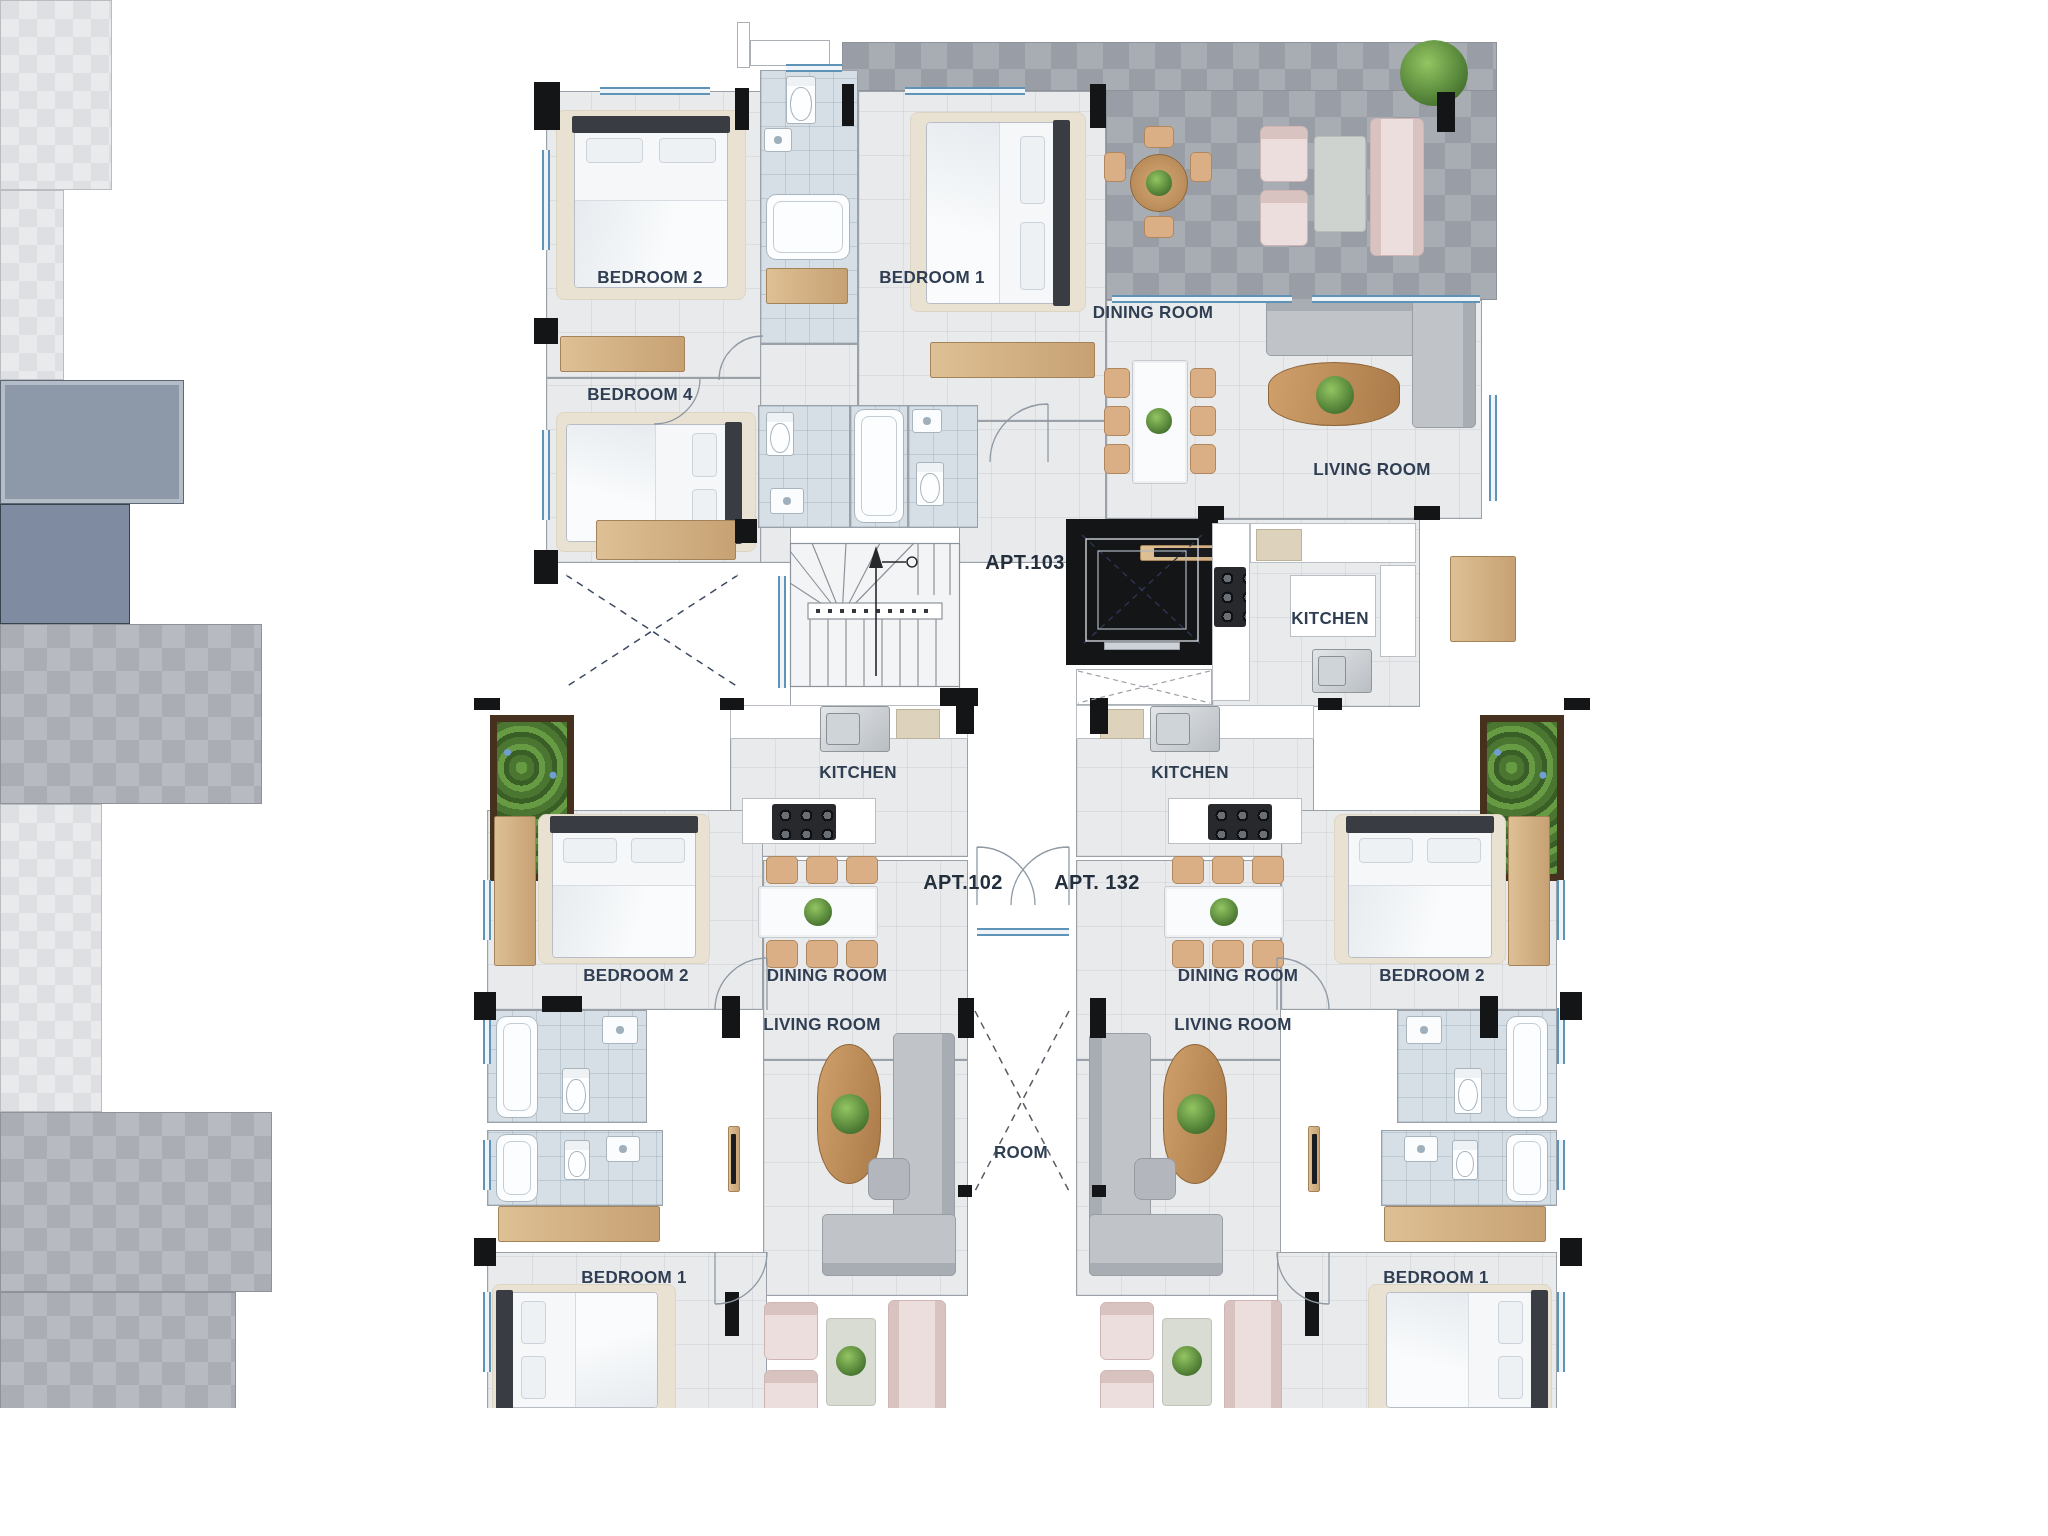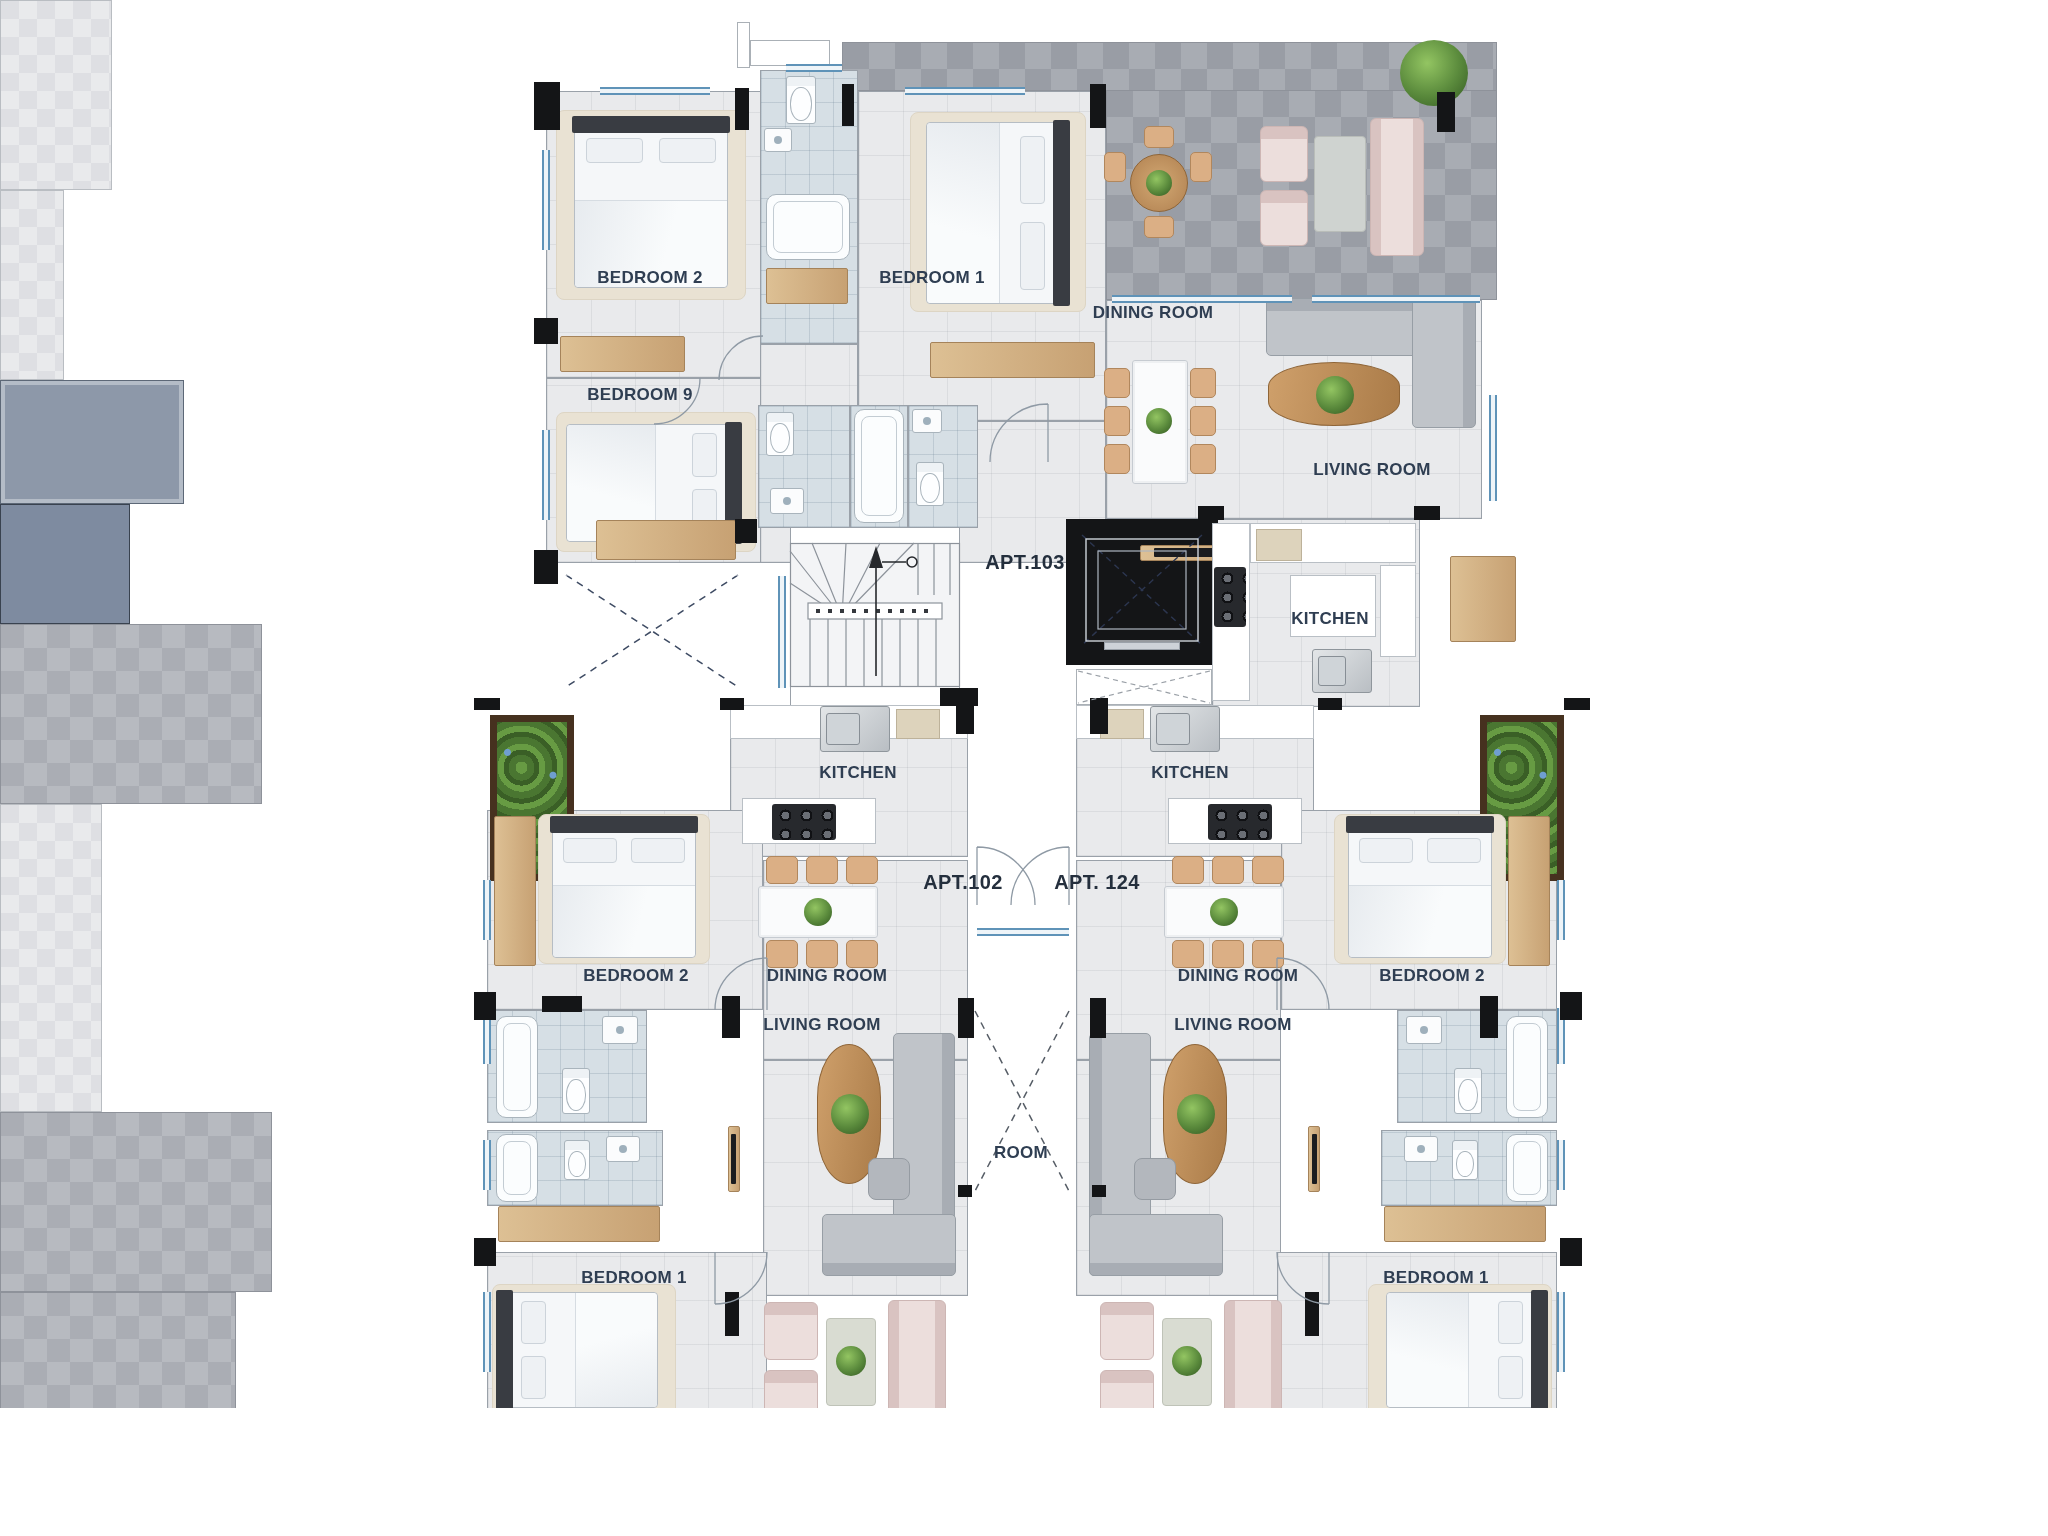--- a/index.html
+++ b/index.html
@@ -573,29 +573,29 @@
       <path d="M1277,1010 V958 M1277,958 A52,52 0 0 1 1329,1010"></path>
       <path d="M715,1252 V1304 M767,1252 A52,52 0 0 1 715,1304"></path>
       <path d="M1329,1252 V1304 M1277,1252 A52,52 0 0 0 1329,1304"></path>
       <path d="M763,336 A44,44 0 0 0 719,380"></path>
       <path d="M700,378 A46,46 0 0 1 654,424"></path>
     </g>
   </svg>
 
   <div class="lb" id="lb-b2t">BEDROOM 2</div>
   <div class="lb" id="lb-b1t">BEDROOM 1</div>
-  <div class="lb" id="lb-b3t">BEDROOM 9</div>
+  <div class="lb" id="lb-b3t">BEDROOM 4</div>
   <div class="lb" id="lb-din103">DINING ROOM</div>
   <div class="lb" id="lb-liv103">LIVING ROOM</div>
   <div class="lb lba" id="lb-apt103">APT.103</div>
   <div class="lb" id="lb-kit103">KITCHEN</div>
   <div class="lb" id="lb-kit102">KITCHEN</div>
   <div class="lb" id="lb-kit101">KITCHEN</div>
   <div class="lb lba" id="lb-apt102">APT.102</div>
-  <div class="lb lba" id="lb-apt101">APT. 124</div>
+  <div class="lb lba" id="lb-apt101">APT. 132</div>
   <div class="lb" id="lb-din102">DINING ROOM</div>
   <div class="lb" id="lb-din101">DINING ROOM</div>
   <div class="lb" id="lb-b2102">BEDROOM 2</div>
   <div class="lb" id="lb-b2101">BEDROOM 2</div>
   <div class="lb" id="lb-liv102">LIVING ROOM</div>
   <div class="lb" id="lb-liv101">LIVING ROOM</div>
   <div class="lb" id="lb-void">ROOM</div>
   <div class="lb" id="lb-b1102">BEDROOM 1</div>
   <div class="lb" id="lb-b1101">BEDROOM 1</div>
 

